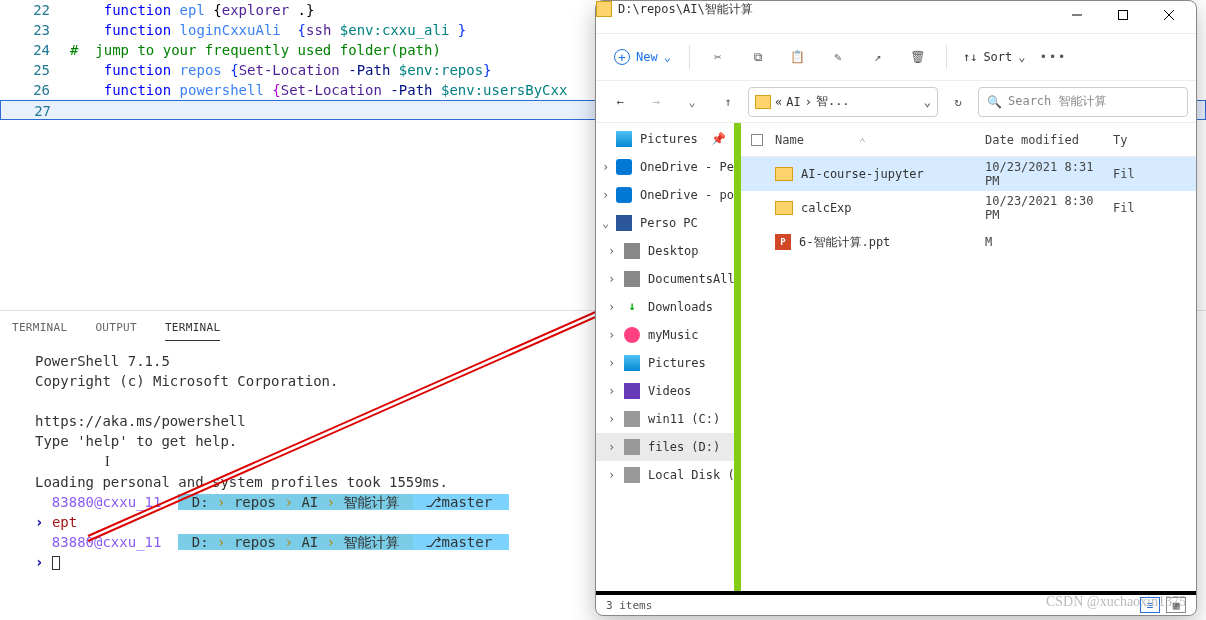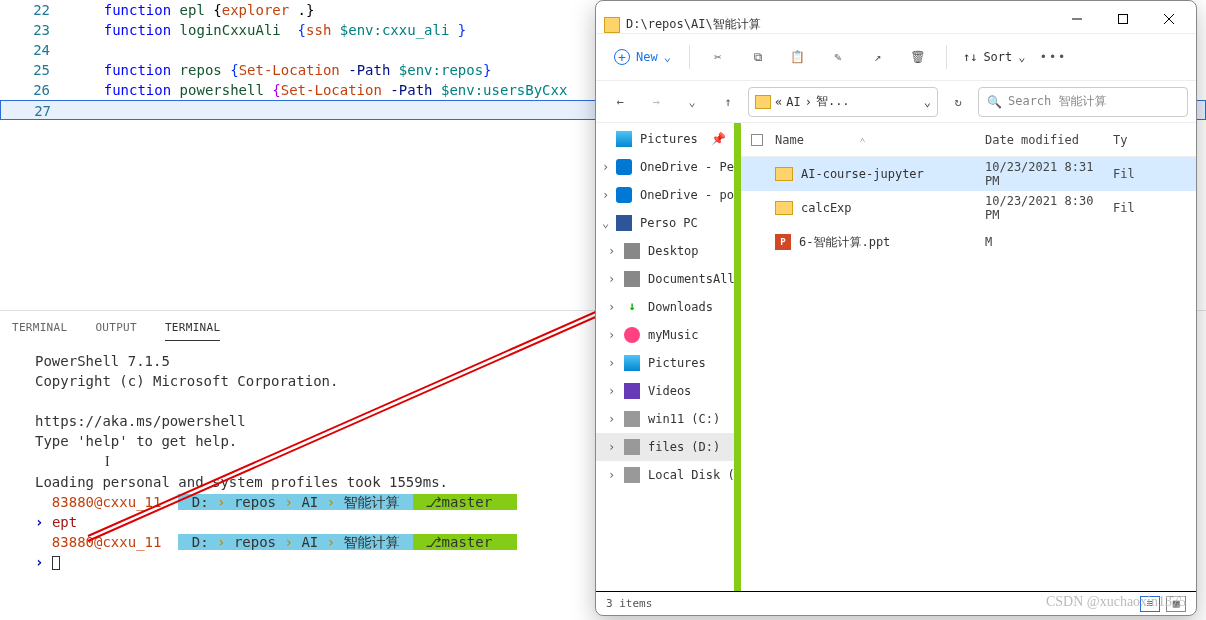--- a/index.html
+++ b/index.html
@@ -4,44 +4,44 @@
 <style>
 *{box-sizing:border-box;margin:0;padding:0;font-family:Consolas,"Segoe UI",monospace}
 html,body{width:1206px;height:620px;overflow:hidden;background:#fff;position:relative}
 .editor{position:absolute;left:0;top:0;width:1206px;height:310px;background:#fff;font-size:14px}
 .code-line{display:flex;height:20px;line-height:20px}
 .gutter{width:70px;text-align:right;padding-right:20px;color:#237893}
 .code{white-space:pre;font-family:Consolas,monospace}
 .hl-line{background:#e8f0fe;border:1px solid #2b6cd6;width:100%}
 .tk-comment{color:#008000}
 .tk-kw{color:#0000ff}
-.tk-fn{color:#14532d}
-.tk-cmd{color:#c2410c}
+.tk-fn{color:#3b82f6}
+.tk-cmd{color:#4c1d95}
 .tk-param{color:#001080}
 .tk-var{color:#008080}
 .tk-brace{color:#0431fa}
 .tk-brace2{color:#af00db}
 
 .panel{position:absolute;left:0;top:310px;width:1206px;height:310px;background:#fff;border-top:1px solid #e0e0e0}
 .tabs{display:flex;gap:28px;padding:4px 12px 0 12px;font-size:11px;color:#666;font-family:"Segoe UI"}
 .tab{padding:6px 0;cursor:pointer;letter-spacing:.3px}
 .tab.active{color:#333;border-bottom:1px solid #333}
 .terminal{padding:10px 35px;font-family:Consolas,monospace;font-size:14px;color:#333;line-height:20px}
-.prompt-user{color:#c2410c}
+.prompt-user{color:#8b5cf6}
 .seg-path{background:#7bcde7;color:#333;padding:0 5px}
 .seg-sep{color:#b8860b}
-.seg-branch{background:#84cc16;color:#333;padding:0 16px 0 4px}
+.seg-branch{background:#7dd3fc;color:#333;padding:0 8px 0 4px}
 .ept{color:#a31515}
 .pr{color:#00a;font-weight:bold}
 .cursor-caret{display:inline-block;border:1px solid #333;width:8px;height:14px;vertical-align:middle}
 
 .arrow-svg{position:absolute;left:0;top:0;width:1206px;height:620px;pointer-events:none;z-index:3}
 
 .explorer{position:absolute;left:595px;top:0;width:602px;height:616px;background:#fff;border:1px solid #888;border-radius:8px;box-shadow:0 8px 24px rgba(0,0,0,.25);z-index:5;display:flex;flex-direction:column;font-family:"Segoe UI";font-size:12px;color:#333}
-.titlebar{height:32px;display:flex;align-items:flex-end;padding:0 4px 0 8px;gap:6px}
+.titlebar{height:32px;display:flex;align-items:flex-start;padding:0 4px 0 0;gap:6px}
 .titlebar .ico{width:16px;height:16px;background:#ffd36b;border:1px solid #d4a017}
 .titlebar .path{flex:1;font-size:12px}
 .win-btns{display:flex;gap:0}
 .win-btn{width:46px;height:28px;display:flex;align-items:center;justify-content:center;cursor:pointer}
 .win-btn svg{width:10px;height:10px}
 
 .toolbar{height:48px;border-top:1px solid #eee;border-bottom:1px solid #eee;display:flex;align-items:center;padding:0 10px;gap:4px}
 .tb-new{display:flex;align-items:center;gap:6px;color:#1a73e8;padding:4px 8px;cursor:pointer}
 .tb-new .plus{width:16px;height:16px;border:1px solid #1a73e8;border-radius:50%;display:flex;align-items:center;justify-content:center;font-size:13px;line-height:1}
 .tb-sep{width:1px;height:24px;background:#e0e0e0;margin:0 6px}
@@ -82,21 +82,21 @@
 .rows{flex:1}
 .row{display:flex;height:34px;align-items:center;padding:10px 10px;font-size:12px}
 .row.sel{background:#d6ebff}
 .row .cb{width:24px}
 .row .nm{flex:0 0 210px;display:flex;align-items:center;gap:8px}
 .row .dm{flex:0 0 128px;color:#444}
 .row .ty{flex:0 0 20px;color:#444}
 .fico-y{width:18px;height:14px;background:#ffd36b;border:1px solid #d4a017}
 .fico-ppt{width:16px;height:16px;background:#d24726;color:#fff;font-size:9px;font-weight:bold;text-align:center;line-height:16px}
 
-.status{height:24px;border-top:1px solid #000000;display:flex;align-items:center;padding:0 10px;font-size:11px;color:#555;justify-content:space-between}
+.status{height:24px;border-top:4px solid #000000;display:flex;align-items:center;padding:0 10px;font-size:11px;color:#555;justify-content:space-between}
 .status .right{display:flex;gap:6px}
 .vw-btn{width:20px;height:16px;border:1px solid #888;display:flex;align-items:center;justify-content:center}
 .vw-btn.act{border-color:#2b6cd6;color:#2b6cd6}
 .watermark{position:absolute;right:20px;bottom:10px;color:#bbb;font-size:14px;z-index:10;font-family:"Segoe UI"}
 .pin{color:#888;font-size:12px}
 .chk{width:12px;height:12px;border:1px solid #888}
 .up-sort{font-size:9px;color:#666}
 </style>
 </head>
 <body>
@@ -106,20 +106,21 @@
       <div class="code-line">
         <div class="gutter">22</div>
         <div class="code">    <span class="tk-kw">function</span> <span class="tk-fn">epl</span> {<span class="tk-cmd">explorer</span> .}</div>
       </div>
       <div class="code-line">
         <div class="gutter">23</div>
         <div class="code">    <span class="tk-kw">function</span> <span class="tk-fn">loginCxxuAli</span>  <span class="tk-brace">{</span><span class="tk-cmd">ssh</span> <span class="tk-var">$env:cxxu_ali</span> <span class="tk-brace">}</span></div>
       </div>
       <div class="code-line">
         <div class="gutter">24</div>
+        <div class="code"><span class="tk-comment">#  jump to your frequently used folder(path)</span></div>
       </div>
       <div class="code-line">
         <div class="gutter">25</div>
         <div class="code">    <span class="tk-kw">function</span> <span class="tk-fn">repos</span> <span class="tk-brace">{</span><span class="tk-cmd">Set-Location</span> <span class="tk-param">-Path</span> <span class="tk-var">$env:repos</span><span class="tk-brace">}</span></div>
       </div>
       <div class="code-line">
         <div class="gutter">26</div>
         <div class="code">    <span class="tk-kw">function</span> <span class="tk-fn">powershell</span> <span class="tk-brace2">{</span><span class="tk-cmd">Set-Location</span> <span class="tk-param">-Path</span> <span class="tk-var">$env:usersByCxx</span></div>
       </div>
       <div class="code-line hl-line">

